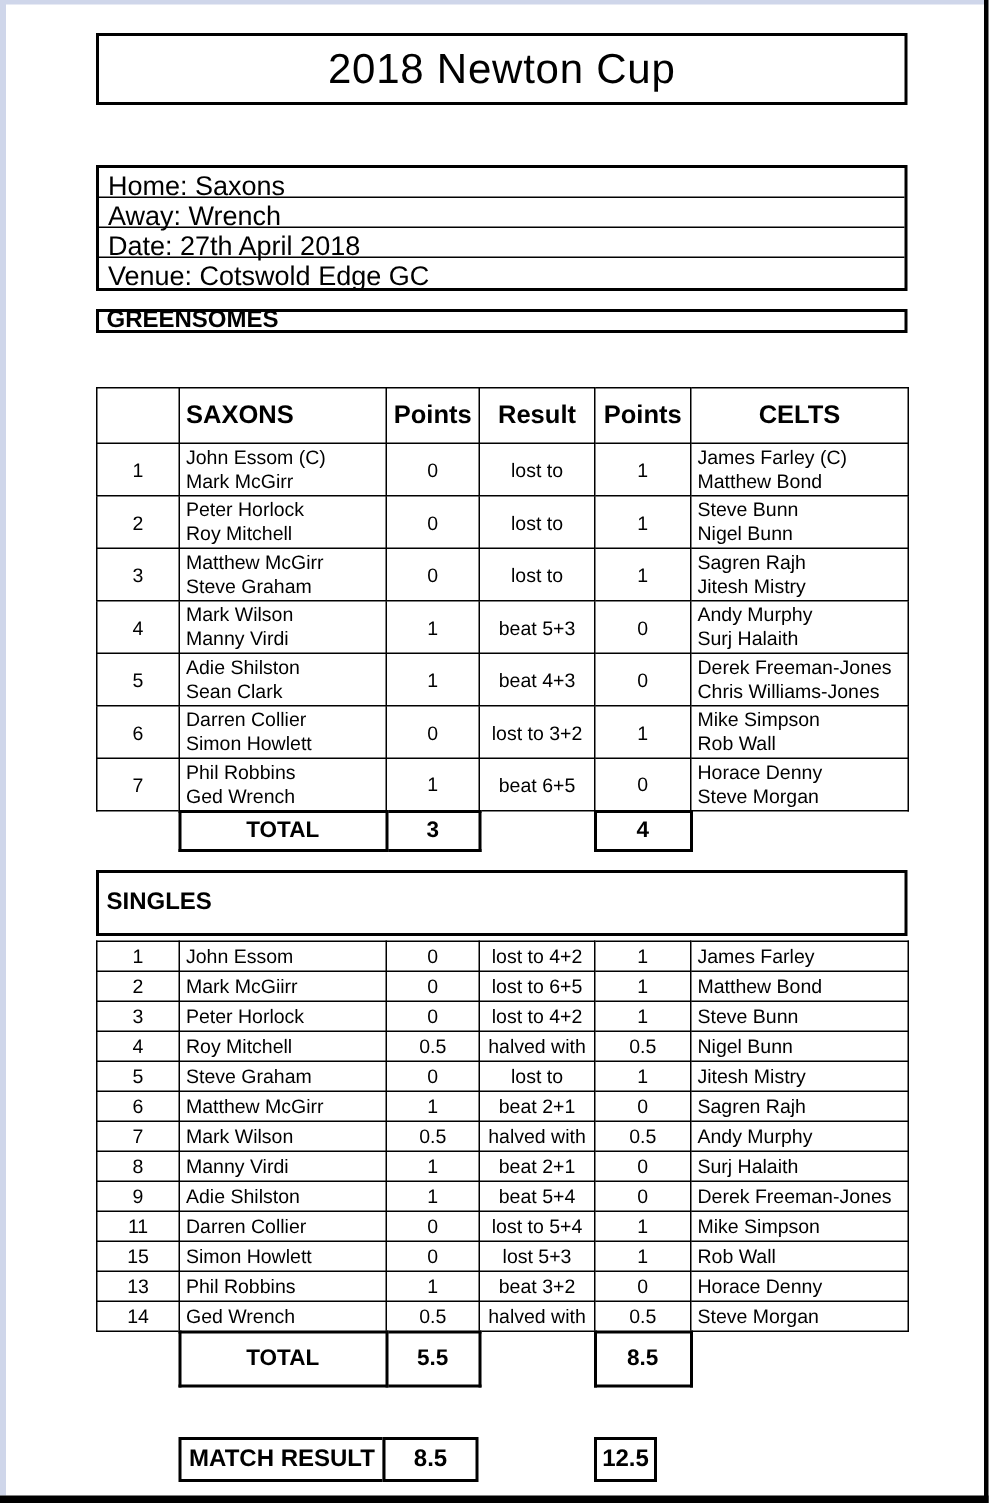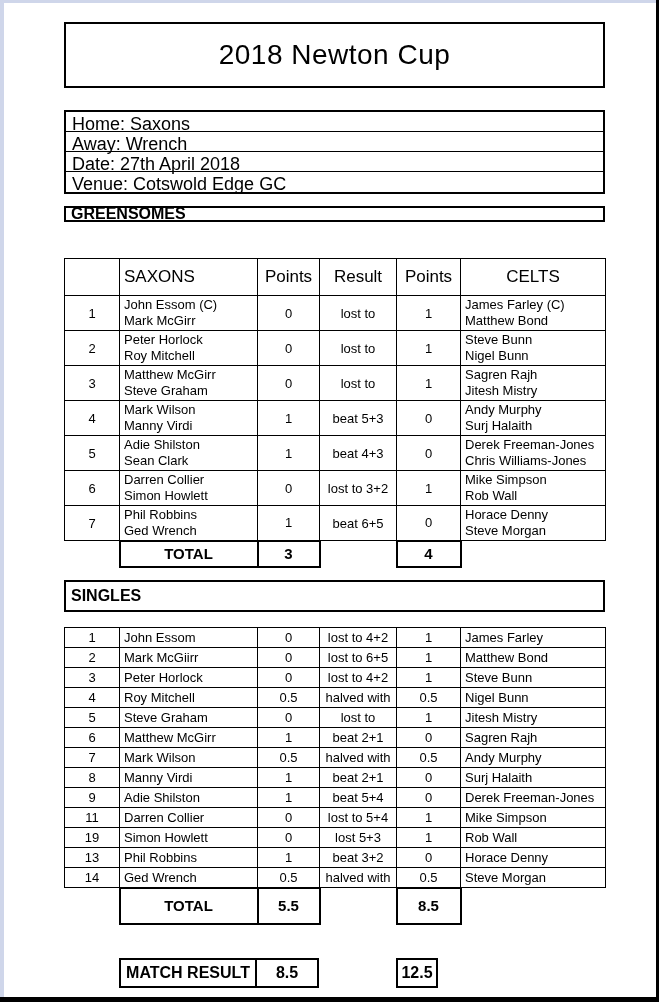--- a/index.html
+++ b/index.html
@@ -14,51 +14,51 @@
   .abs { position:absolute; }
 
   
   .margin-top   { left:0; top:0; width:656px; height:3px; }
   .margin-left  { left:0; top:0; width:4px; height:997px; }
   .edge-right   { left:656px; top:0; width:3px; height:1002px; background:#000; }
   .edge-bottom  { left:0; top:997px; width:659px; height:5px; background:#000; }
 
   
   .title-box {
-    left:64px; top:22px; width:541px; height:66px;
+    left:64px; top:22px; width:541px; height:48px;
     border:2px solid #000; background:#fff;
     display:flex; align-items:center; justify-content:center;
     font-size:28px; letter-spacing:0.5px;
   }
   .info-box { left:64px; top:110px; width:541px; border:2px solid #000; background:#fff; }
   .info-row { height:20px; line-height:24px; font-size:18px; padding-left:6px; border-bottom:1px solid #000; white-space:nowrap; }
   .info-row:last-child { border-bottom:none; }
 
   .section-box {
     left:64px; width:541px; border:2px solid #000; background:#fff;
     font-weight:bold; font-size:16px; padding-left:5px;
     display:flex; align-items:center;
   }
   .greensomes-box { top:206px; height:16px; }
-  .singles-box    { top:580px; height:32px; }
+  .singles-box    { top:580px; height:44px; }
 
   
   table { border-collapse:collapse; table-layout:fixed; background:#fff; }
   .score-table { left:64px; width:541px; }
   .greensomes-table { top:258px; }
   .singles-table    { top:627px; }
   .score-table td, .score-table th { border:1px solid #000; font-weight:normal; overflow:hidden; }
   col.c-num  { width:55px; }
   col.c-home { width:138px; }
   col.c-pts1 { width:62px; }
   col.c-res  { width:77px; }
   col.c-pts2 { width:64px; }
   col.c-away { width:145px; }
 
-  .g-head th { height:37px; font-weight:normal; font-size:17px; text-align:center; }
+  .g-head th { height:37px; font-weight:bold; font-size:17px; text-align:center; }
   th.h-left { text-align:left; padding-left:4px; }
 
   .g-row td { height:35px; font-size:13px; }
   .s-row td { height:20px; font-size:13px; }
   .tc { text-align:center; }
   .names { padding-left:4px; line-height:16px; }
   .pname { padding-left:4px; }
 
   .total-row td { font-weight:bold; }
   .g-total td { height:26px; font-size:15px; }
@@ -314,21 +314,21 @@
   </tr>
   <tr class="s-row">
     <td class="tc">11</td>
     <td class="pname">Darren Collier</td>
     <td class="tc">0</td>
     <td class="tc">lost to 5+4</td>
     <td class="tc">1</td>
     <td class="pname">Mike Simpson</td>
   </tr>
   <tr class="s-row">
-    <td class="tc">19</td>
+    <td class="tc">15</td>
     <td class="pname">Simon Howlett</td>
     <td class="tc">0</td>
     <td class="tc">lost 5+3</td>
     <td class="tc">1</td>
     <td class="pname">Rob Wall</td>
   </tr>
   <tr class="s-row">
     <td class="tc">13</td>
     <td class="pname">Phil Robbins</td>
     <td class="tc">1</td>

